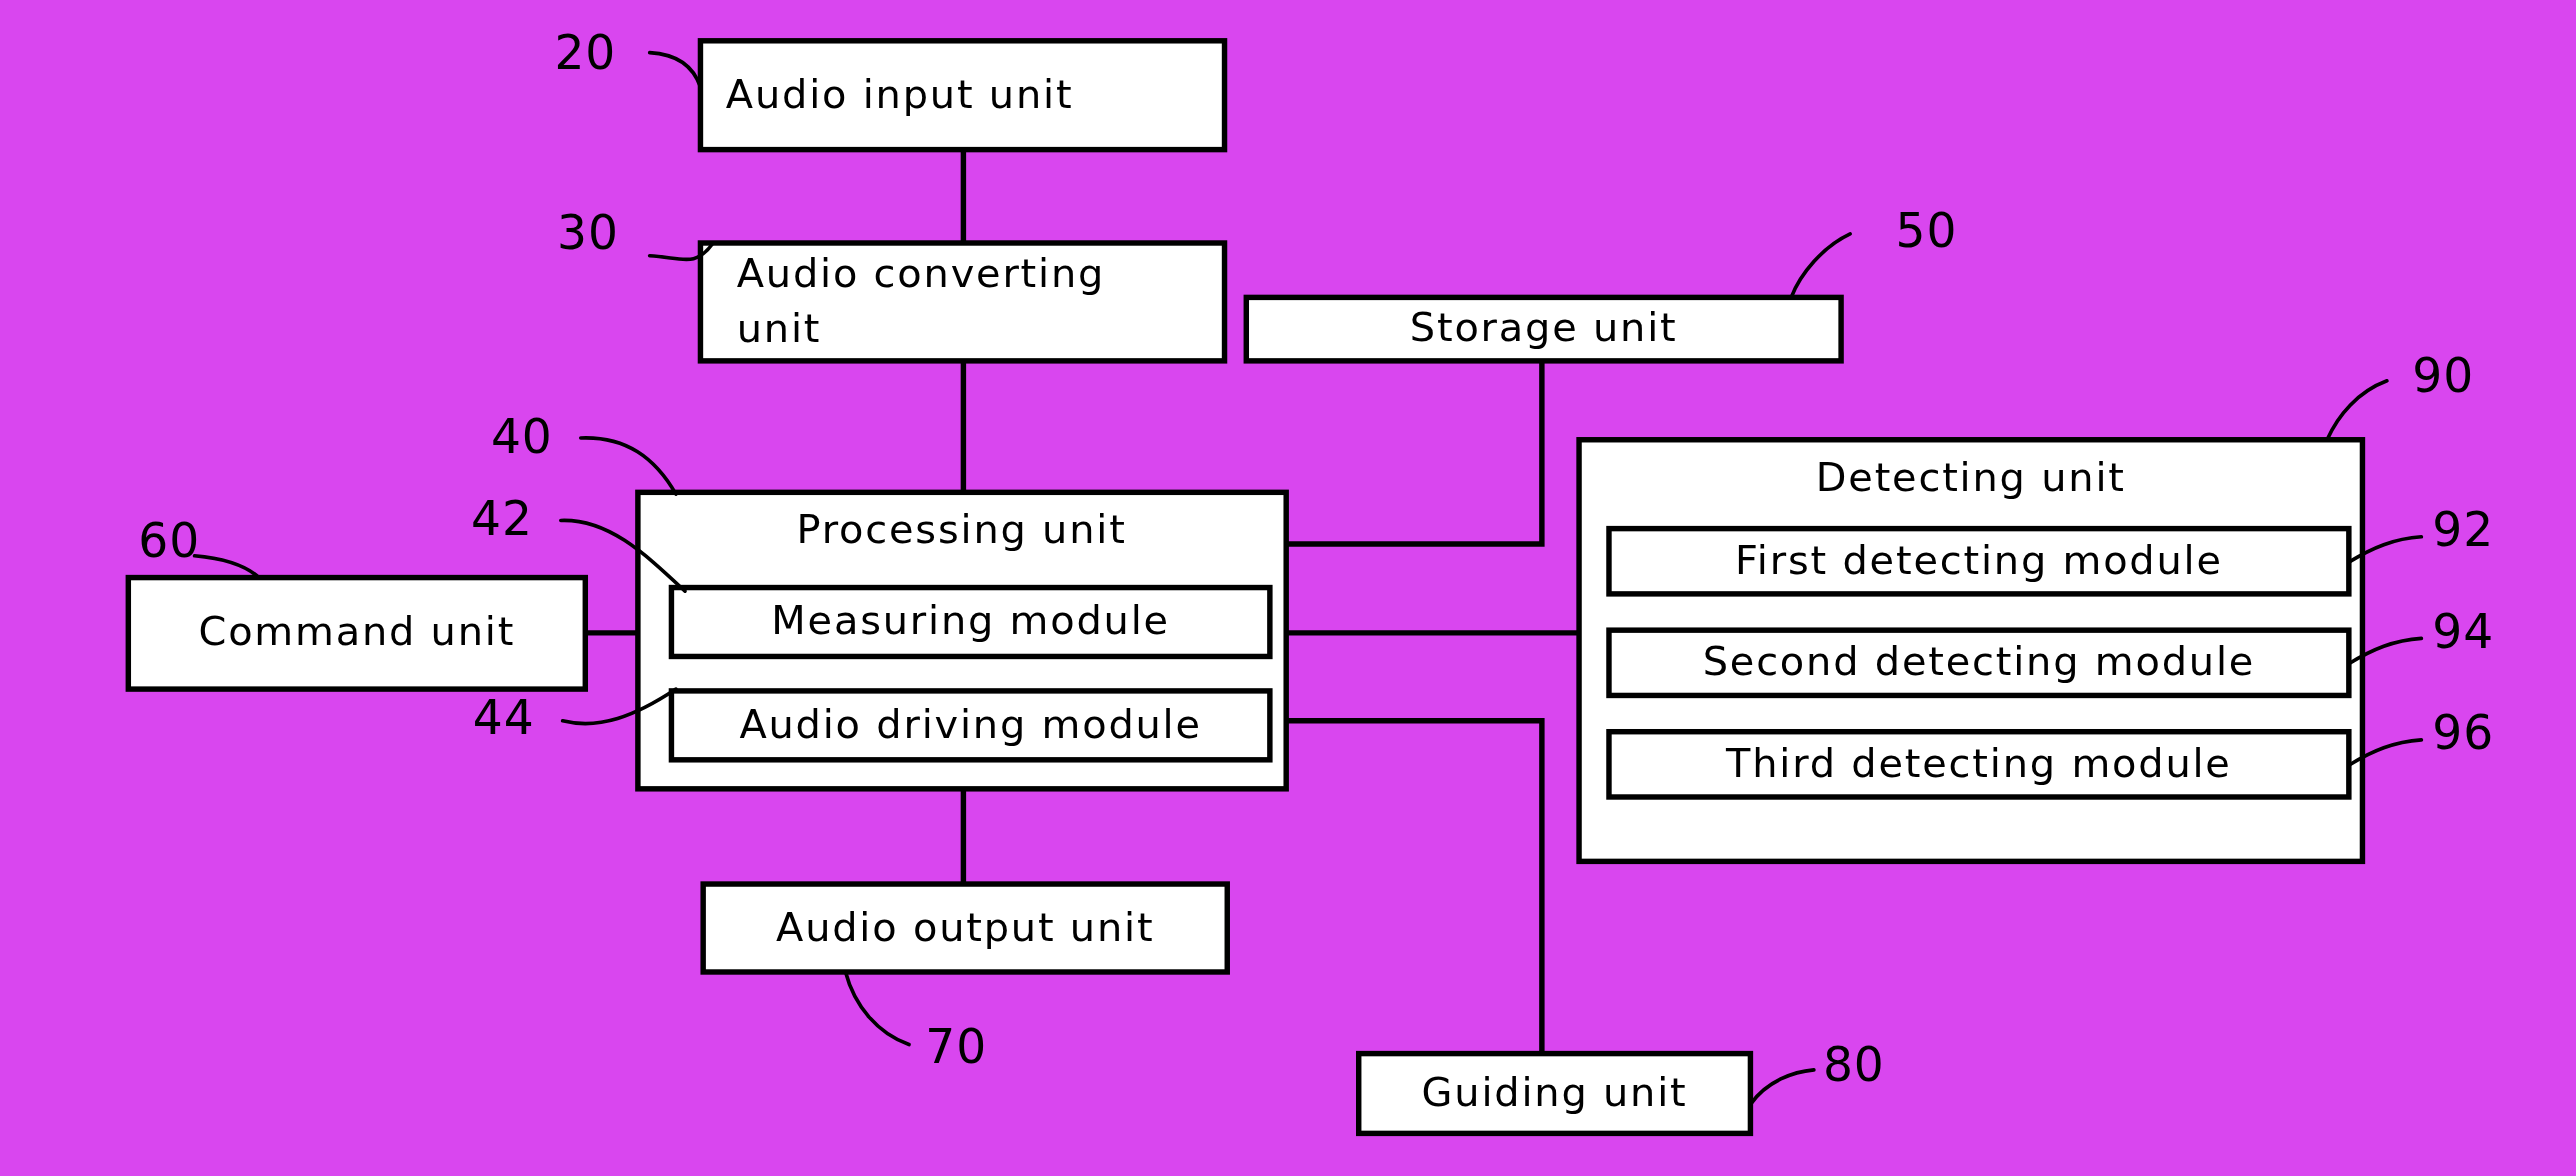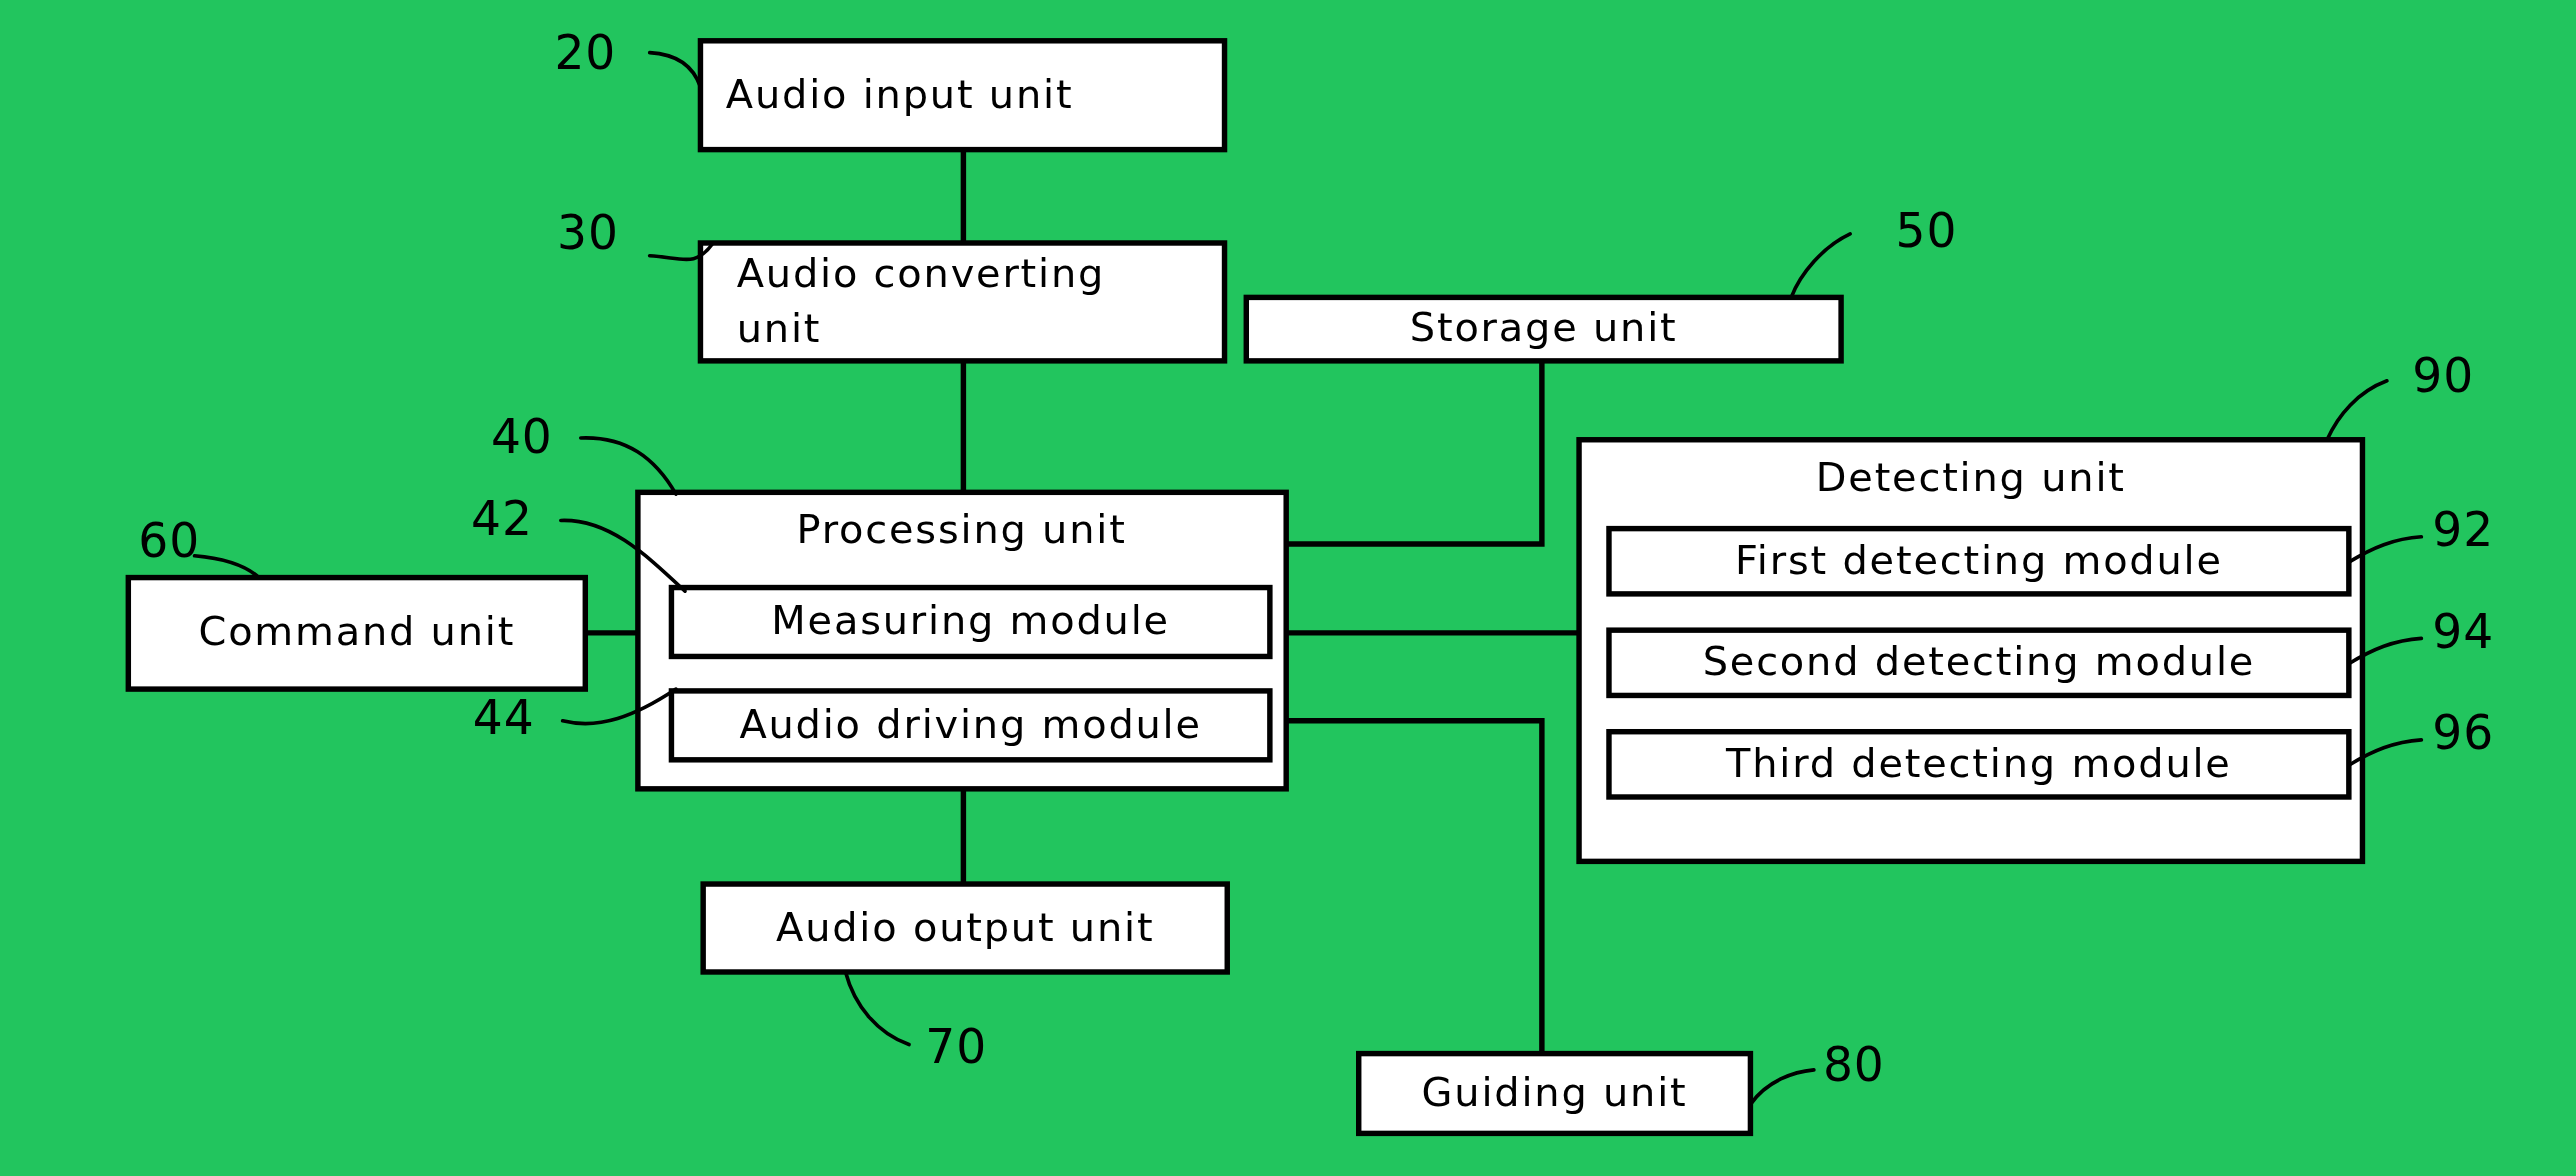--- a/index.html
+++ b/index.html
@@ -10,21 +10,21 @@
   body {
     width: 2576px;
     height: 1176px;
     font-family: "DejaVu Sans", sans-serif;
     overflow: hidden;
   }
   #diagram-root {
     position: relative;
     width: 2576px;
     height: 1176px;
-    background: #22c55e;
+    background: #d946ef;
   }
   svg#patent-figure {
     display: block;
     width: 2576px;
     height: 1176px;
   }
   .box-rect {
     fill: #ffffff;
     stroke: #000000;
     stroke-width: 6;

